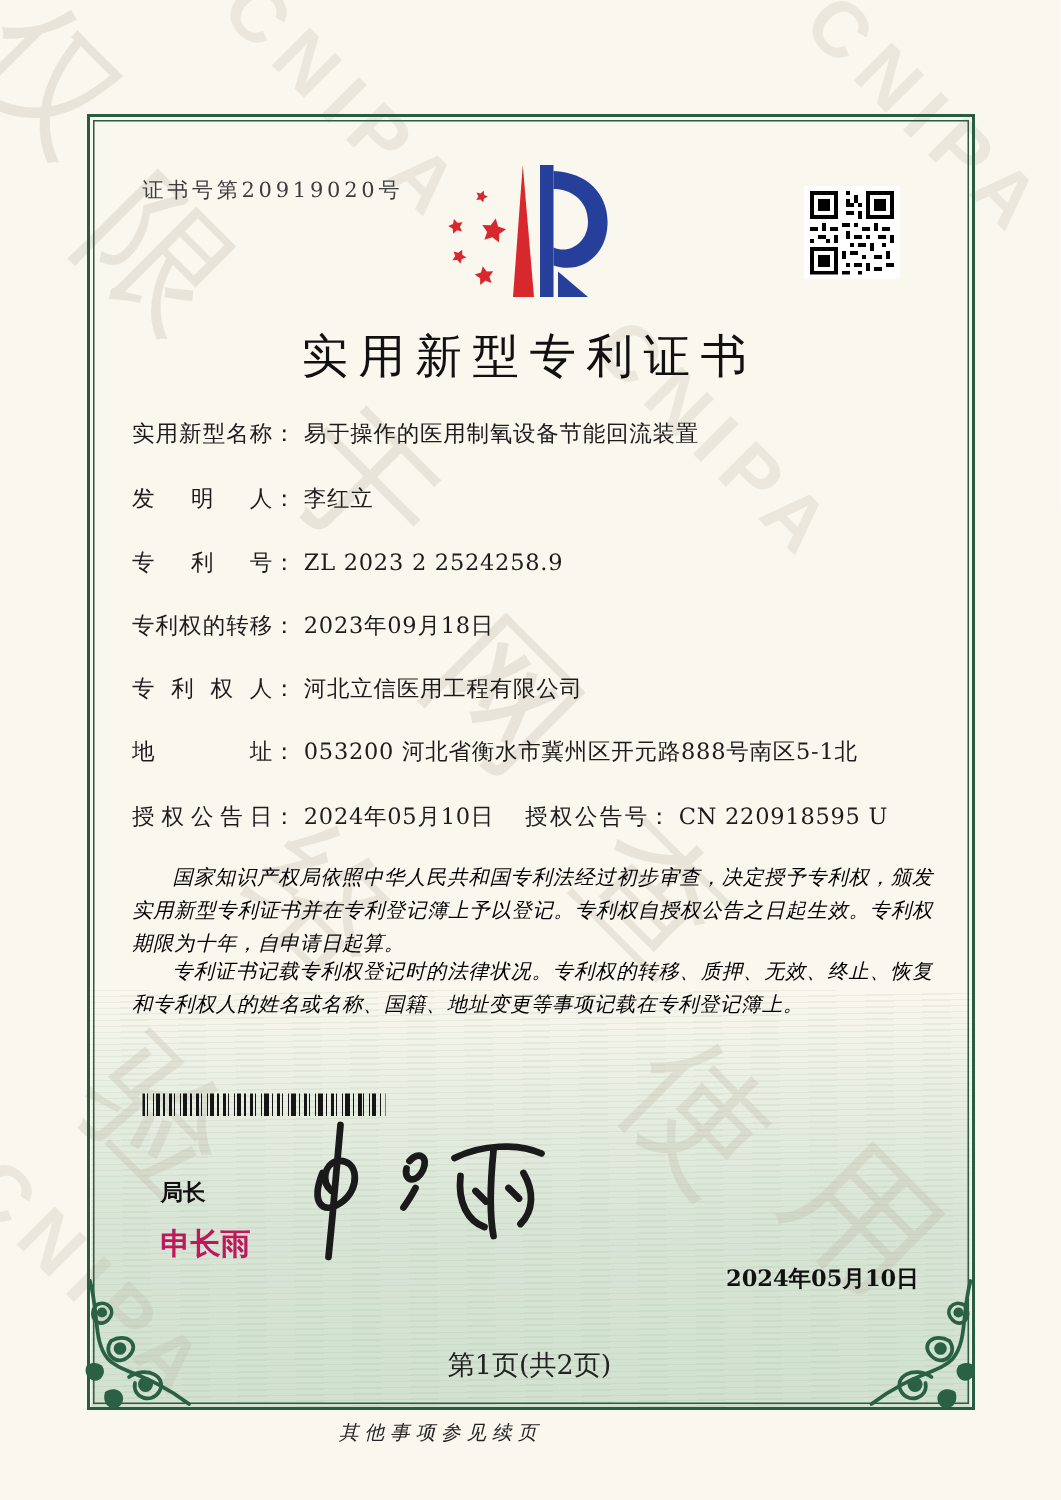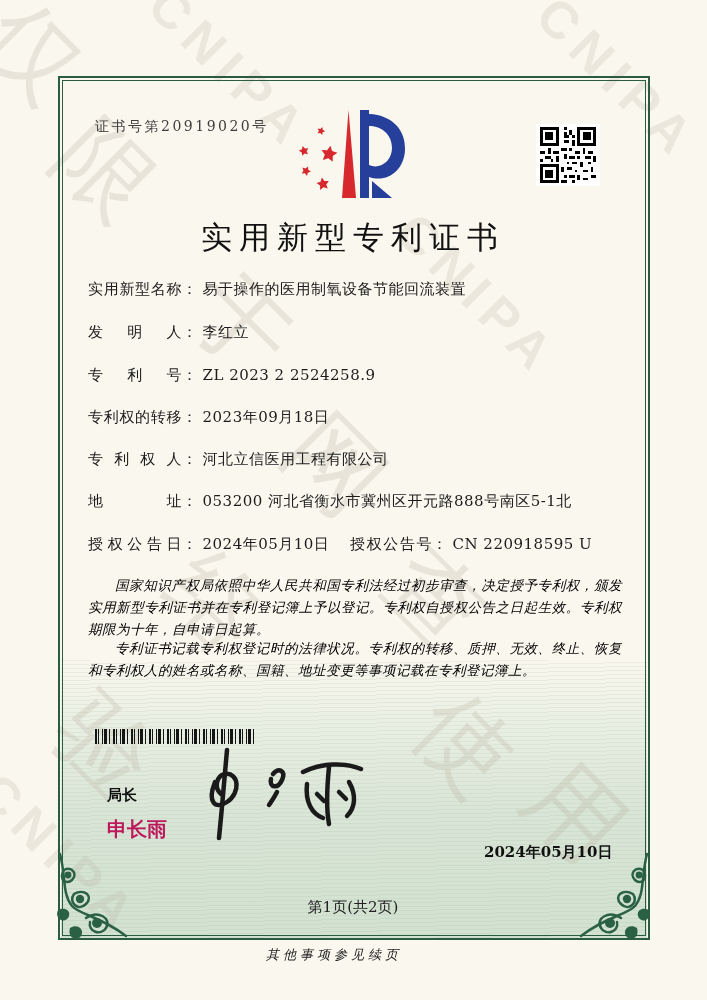--- a/index.html
+++ b/index.html
@@ -55,23 +55,23 @@
        repeating-linear-gradient(90deg,#151515 0 2px,transparent 2px 3px,#151515 3px 4px,transparent 4px 7px,
         #151515 7px 8px,transparent 8px 9px,#151515 9px 12px,transparent 12px 14px,#151515 14px 15px,transparent 15px 18px);}
 
   .signer-title{position:absolute;left:107px;top:786px;font-size:15px;font-weight:bold;
       font-family:"Liberation Sans",sans-serif;color:#111;}
   .signer-name{position:absolute;left:107px;top:816px;font-size:20px;font-weight:bold;
       font-family:"Liberation Sans",sans-serif;color:#be185d;}
   .signature{position:absolute;left:185px;top:742px;width:210px;height:104px;}
   .issue-date{position:absolute;left:484px;top:843px;font-size:15px;font-weight:600;color:#111;}
 
-  .page-info{position:absolute;left:58px;width:590px;top:898px;text-align:center;font-size:15px;color:#222;}
+  .page-info{position:absolute;left:58px;width:590px;top:898px;text-align:center;font-size:18px;color:#222;}
   .footer-note{position:absolute;left:0;width:588px;top:946px;text-align:center;font-size:13px;
-      font-style:italic;letter-spacing:4px;color:#222;padding-left:40px;}
+      font-style:italic;letter-spacing:4px;color:#222;}
 
   .flourish{position:absolute;z-index:5;top:850px;width:74px;height:92px;}
   .fl-left{left:56px;}
   .fl-right{left:577px;transform:scaleX(-1);}
 </style>
 </head>
 <body>
 
 <div class="page">
 

